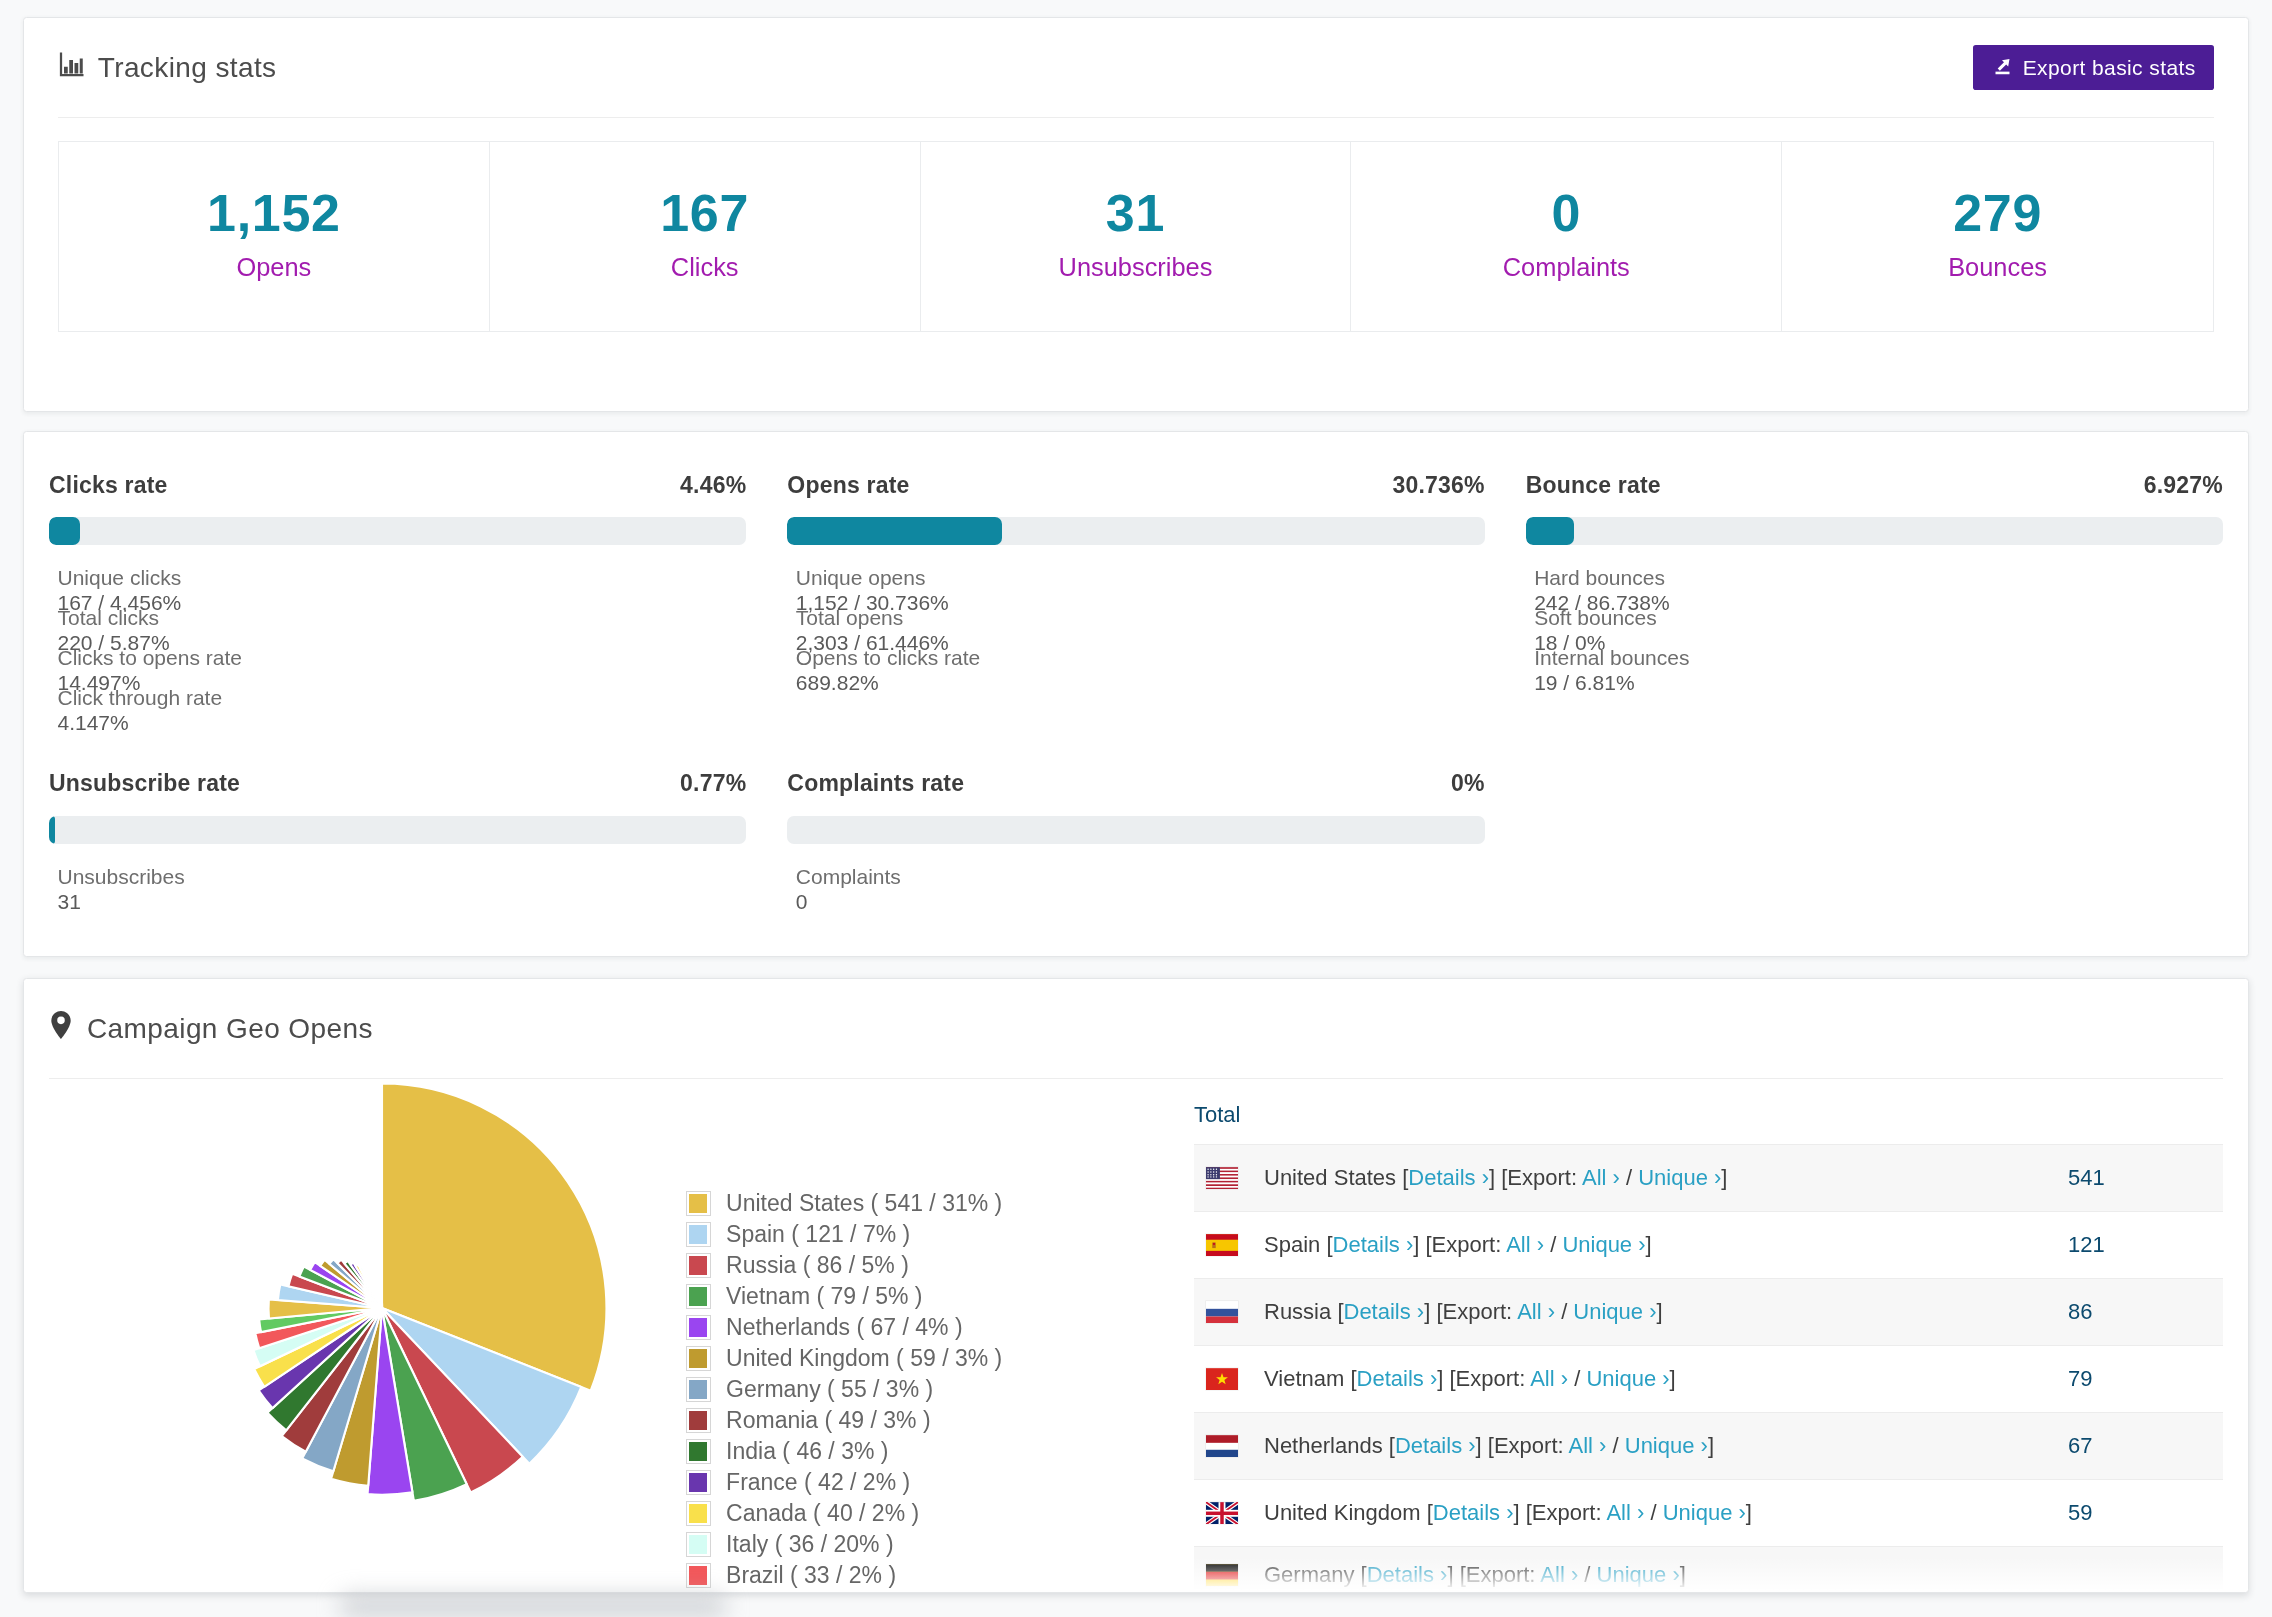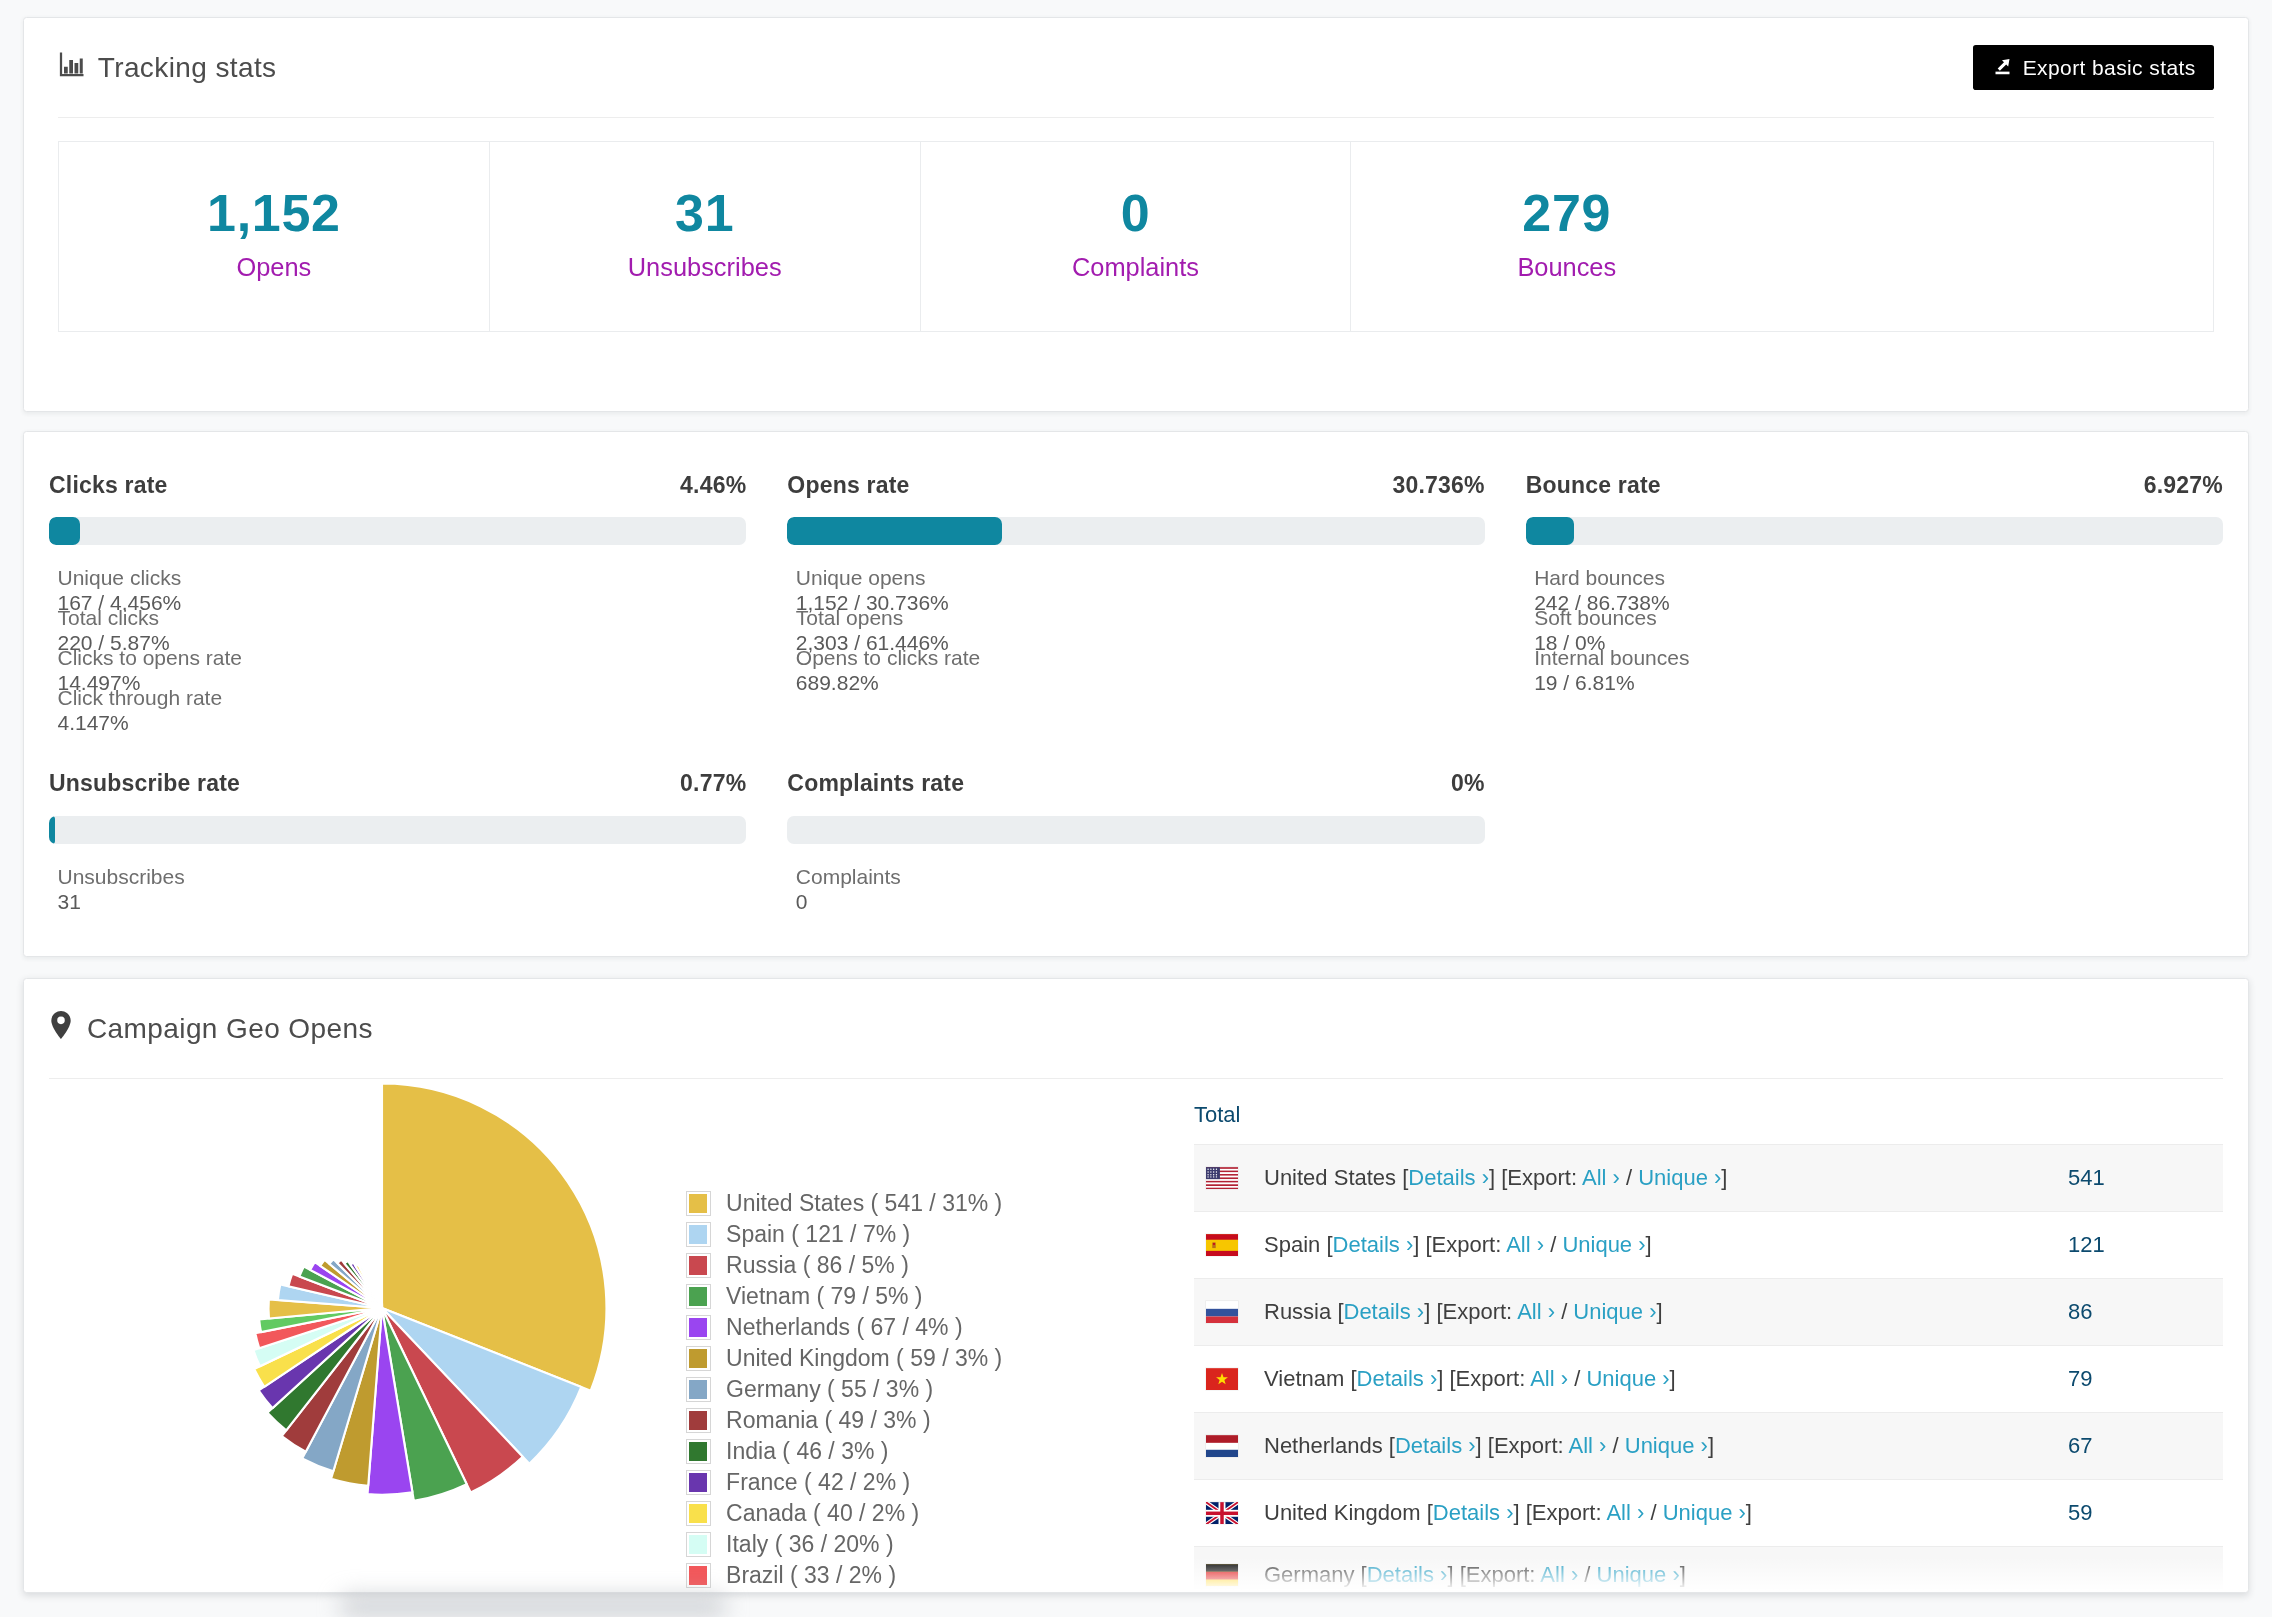--- a/index.html
+++ b/index.html
@@ -86,34 +86,38 @@
             <g fill="#4c4c4c">
               <rect x="8" y="21" width="5" height="9"></rect>
               <rect x="15" y="12" width="5" height="18"></rect>
               <rect x="22" y="16" width="5" height="14"></rect>
               <rect x="29" y="10" width="4" height="20"></rect>
             </g>
           </svg>
       </span>
       <span>Tracking stats</span>
     </div>
-    <button class="export-btn" style="background: #000000;">
+    <button class="export-btn" style="background: #4c1d95;">
       <span>
         <svg width="21" height="21" viewBox="0 0 24 24" fill="#fff">
             <path d="M4 19h16v3H4z"></path>
             <path d="M6.5 15.5l7.2-7.2-2.3-2.3 8.6-1.5-1.5 8.6-2.3-2.3-7.2 7.2z"></path>
           </svg>
       </span>
       <span>Export basic stats</span>
     </button>
   </div>
   <div class="stats-grid">
     <div class="stat-cell">
       <div class="stat-value accent" style="color: rgb(15, 135, 160);">1,152</div>
       <div class="stat-label">Opens</div>
+    </div>
+    <div class="stat-cell">
+      <div class="stat-value accent" style="color: rgb(15, 135, 160);">167</div>
+      <div class="stat-label">Clicks</div>
     </div>
     <div class="stat-cell">
       <div class="stat-value accent" style="color: rgb(15, 135, 160);">31</div>
       <div class="stat-label">Unsubscribes</div>
     </div>
     <div class="stat-cell">
       <div class="stat-value accent" style="color: rgb(15, 135, 160);">0</div>
       <div class="stat-label">Complaints</div>
     </div>
     <div class="stat-cell">

